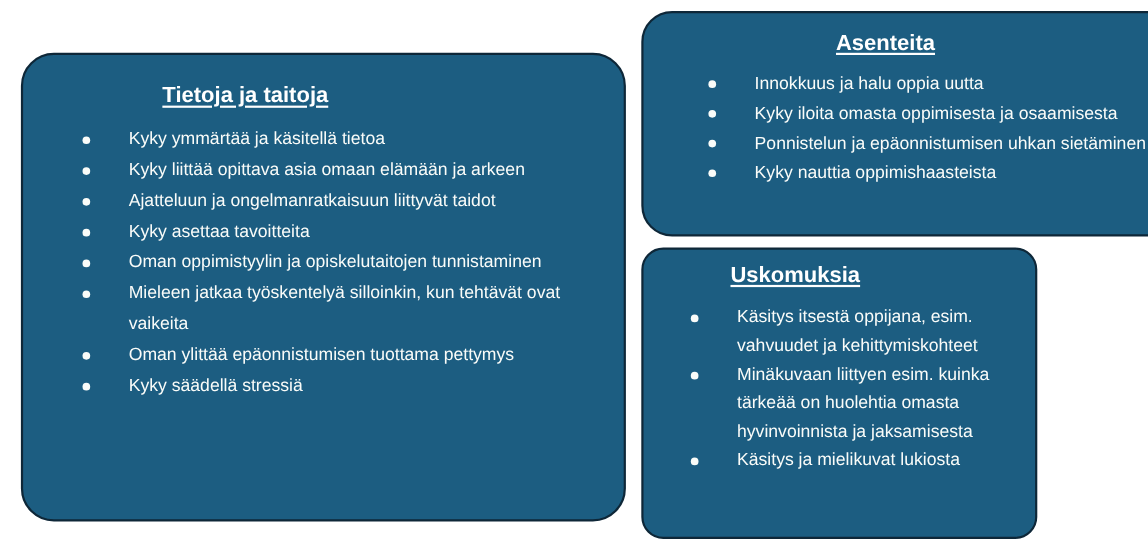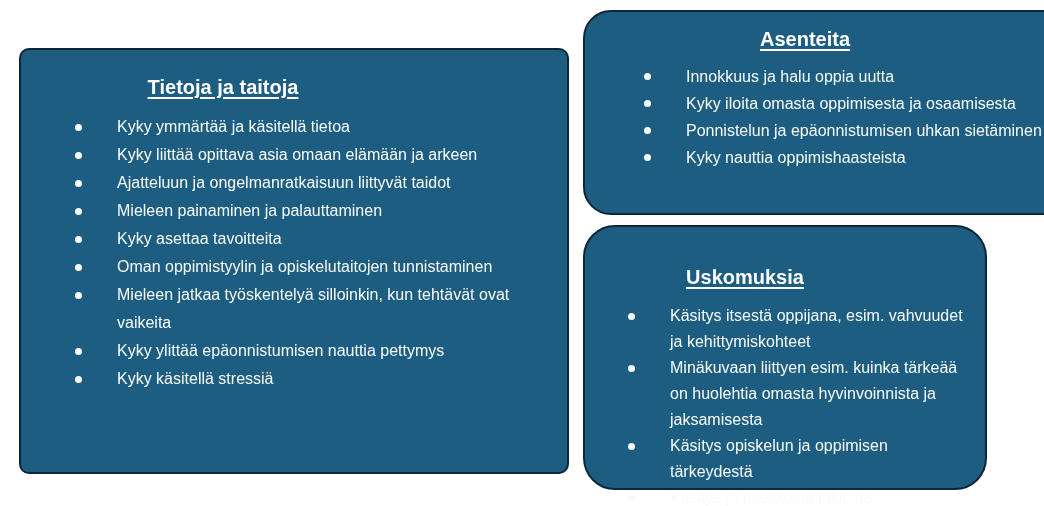--- a/index.html
+++ b/index.html
@@ -18,32 +18,32 @@
   }
   .canvas{position:absolute;inset:0;}
   .box{
     position:absolute;
     background:var(--box-fill);
     border:2.5px solid var(--box-border);
     color:var(--text-color);
   }
   .box-knowledge{
     left:19px;top:48px;width:550px;height:426px;
-    border-radius:10px;
+    border-radius:30px;
     padding:24px 32px 0 0;
   }
   .box-attitudes{
     left:583px;top:10px;width:508px;height:205px;
     border-radius:28px;
     padding:14px 20px 0 16px;
   }
   .box-beliefs{
-    left:583px;top:225px;width:404px;height:265px;
-    border-radius:32px;
-    padding:37px 20px 0 0;
+    left:583px;top:225px;width:360px;height:265px;
+    border-radius:20px;
+    padding:10px 20px 0 0;
   }
   .box-title{
     margin:0;
     font-size:20px;
     font-weight:bold;
     text-align:center;
     text-decoration:underline;
     text-underline-offset:3px;
     line-height:26px;
     color:#ffffff;
@@ -76,42 +76,40 @@
 <body>
 
 <div class="canvas">
 
   <div class="box box-knowledge">
     <h2 class="box-title">Tietoja ja taitoja</h2>
     <ul class="bullet-list">
       <li>Kyky ymmärtää ja käsitellä tietoa</li>
       <li>Kyky liittää opittava asia omaan elämään ja arkeen</li>
       <li>Ajatteluun ja ongelmanratkaisuun liittyvät taidot</li>
-      <li>Mieleen painaminen ja palauttaminen</li>
       <li>Kyky asettaa tavoitteita</li>
       <li>Oman oppimistyylin ja opiskelutaitojen tunnistaminen</li>
       <li>Mieleen jatkaa työskentelyä silloinkin, kun tehtävät ovat vaikeita</li>
-      <li>Kyky ylittää epäonnistumisen nauttia pettymys</li>
-      <li>Kyky käsitellä stressiä</li>
+      <li>Oman ylittää epäonnistumisen tuottama pettymys</li>
+      <li>Kyky säädellä stressiä</li>
     </ul>
   </div>
 
   <div class="box box-attitudes">
     <h2 class="box-title">Asenteita</h2>
     <ul class="bullet-list">
       <li>Innokkuus ja halu oppia uutta</li>
       <li>Kyky iloita omasta oppimisesta ja osaamisesta</li>
       <li>Ponnistelun ja epäonnistumisen uhkan sietäminen</li>
       <li>Kyky nauttia oppimishaasteista</li>
     </ul>
   </div>
 
   <div class="box box-beliefs">
     <h2 class="box-title">Uskomuksia</h2>
     <ul class="bullet-list">
       <li>Käsitys itsestä oppijana, esim. vahvuudet ja kehittymiskohteet</li>
       <li>Minäkuvaan liittyen esim. kuinka tärkeää on huolehtia omasta hyvinvoinnista ja jaksamisesta</li>
-      <li>Käsitys opiskelun ja oppimisen tärkeydestä</li>
       <li>Käsitys ja mielikuvat lukiosta</li>
     </ul>
   </div>
 
 </div>
 
 </body></html>

